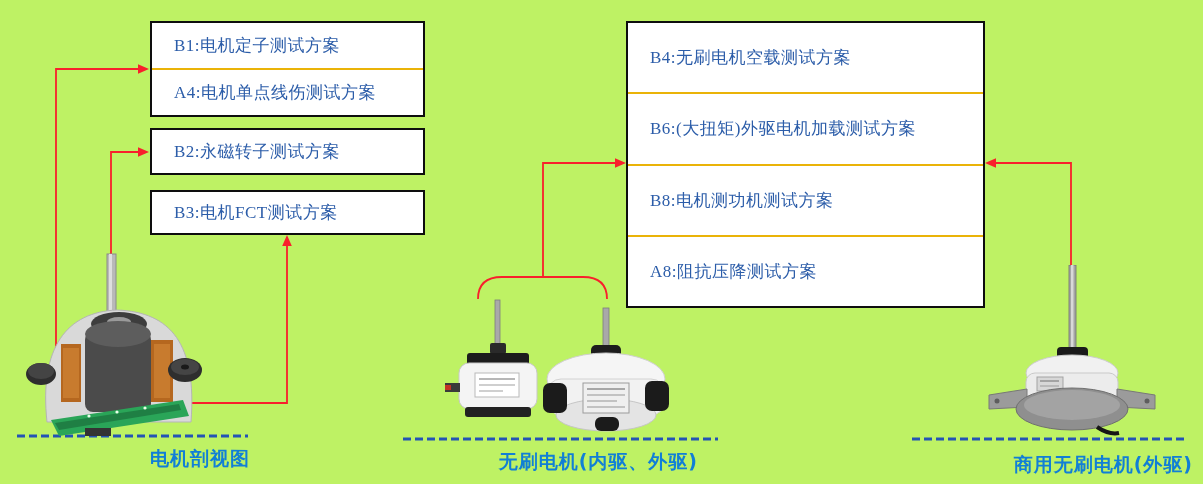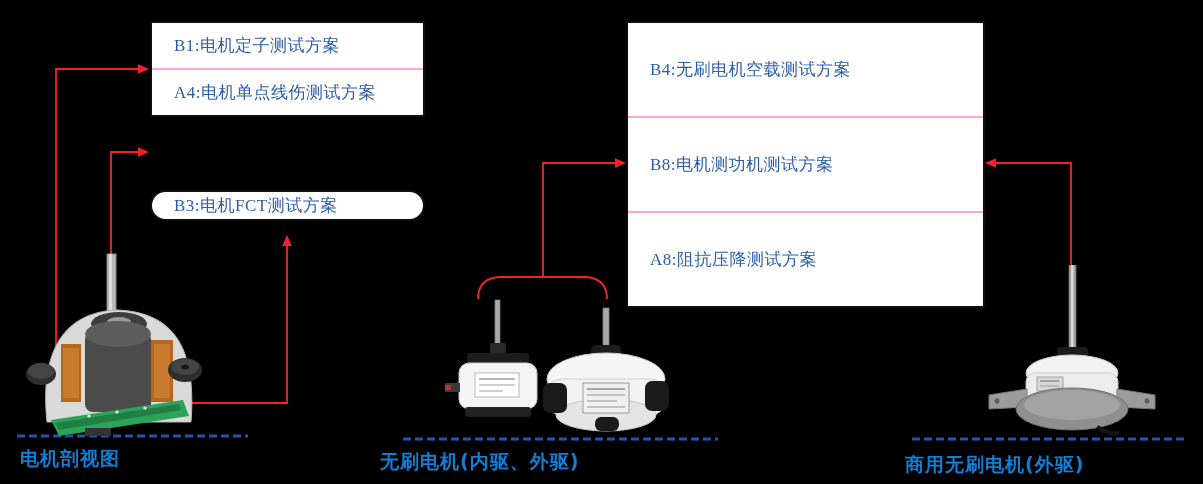--- a/index.html
+++ b/index.html
@@ -1,38 +1,38 @@
 <!DOCTYPE html>
 <html><head>
 <meta charset="utf-8">
 <style>
   html,body{margin:0;padding:0;background:#ffffff;}
   #stage{
-    position:relative;width:1203px;height:484px;background:#000000;overflow:hidden;
+    position:relative;width:1203px;height:484px;background:#bef264;overflow:hidden;
     font-family:"Liberation Sans","DejaVu Sans",sans-serif;
   }
   
   .planbox{
     position:absolute;background:#ffffff;border:2px solid #0e0e0e;
     display:flex;flex-direction:column;box-sizing:border-box;z-index:2;
   }
   .planrow{
     flex:1;display:flex;align-items:center;padding-left:22px;
     color:#2c5da9;font-size:17px;letter-spacing:0.5px;
     font-family:"Liberation Serif","DejaVu Serif",serif;
     white-space:nowrap;overflow:hidden;
   }
-  .planrow + .planrow{border-top:2px solid #f9a8d4;}
+  .planrow + .planrow{border-top:2px solid #eab308;}
   #group-b1a4{left:150px;top:21px;width:275px;height:96px;}
   #box-b2{left:150px;top:128px;width:275px;height:47px;}
-  #box-b3{left:150px;top:190px;width:275px;height:31px;border-radius:17px;}
+  #box-b3{left:150px;top:190px;width:275px;height:45px;}
   #box-right{left:626px;top:21px;width:359px;height:287px;}
   
   .caption{
-    position:absolute;text-align:left;color:#117fd6;font-weight:bold;
+    position:absolute;text-align:right;color:#117fd6;font-weight:bold;
     font-size:19px;letter-spacing:1px;white-space:nowrap;z-index:2;
     font-family:"DejaVu Sans","Liberation Sans",sans-serif;
   }
   #cap-left{left:20px;top:446px;width:230px;}
   #cap-mid{left:380px;top:449px;width:318px;}
   #cap-right{left:905px;top:452px;width:288px;}
   
   #overlay{position:absolute;left:0;top:0;width:1203px;height:484px;z-index:1;pointer-events:none;}
   .motorimg{position:absolute;z-index:1;}
 </style>
@@ -137,26 +137,30 @@
     <circle cx="162" cy="136" r="2.5" fill="#5d5d5d"></circle>
     <ellipse cx="87" cy="144" rx="56" ry="21" fill="#8f8f8f" stroke="#6f6f6f"></ellipse>
     <ellipse cx="87" cy="140" rx="48" ry="15" fill="#a3a3a3"></ellipse>
     <path d="M112,162 Q124,170 134,168" stroke="#161616" stroke-width="4" fill="none"></path>
   </svg>
 
   <div id="group-b1a4" class="planbox">
     <div class="planrow">B1:电机定子测试方案</div>
     <div class="planrow">A4:电机单点线伤测试方案</div>
   </div>
+  <div id="box-b2" class="planbox">
+    <div class="planrow">B2:永磁转子测试方案</div>
+  </div>
   <div id="box-b3" class="planbox">
     <div class="planrow">B3:电机FCT测试方案</div>
   </div>
 
   <div id="box-right" class="planbox">
     <div class="planrow">B4:无刷电机空载测试方案</div>
+    <div class="planrow">B6:(大扭矩)外驱电机加载测试方案</div>
     <div class="planrow">B8:电机测功机测试方案</div>
     <div class="planrow">A8:阻抗压降测试方案</div>
   </div>
 
   <div id="cap-left" class="caption">电机剖视图</div>
   <div id="cap-mid" class="caption">无刷电机(内驱、外驱)</div>
   <div id="cap-right" class="caption">商用无刷电机(外驱)</div>
 
 </div>
 

